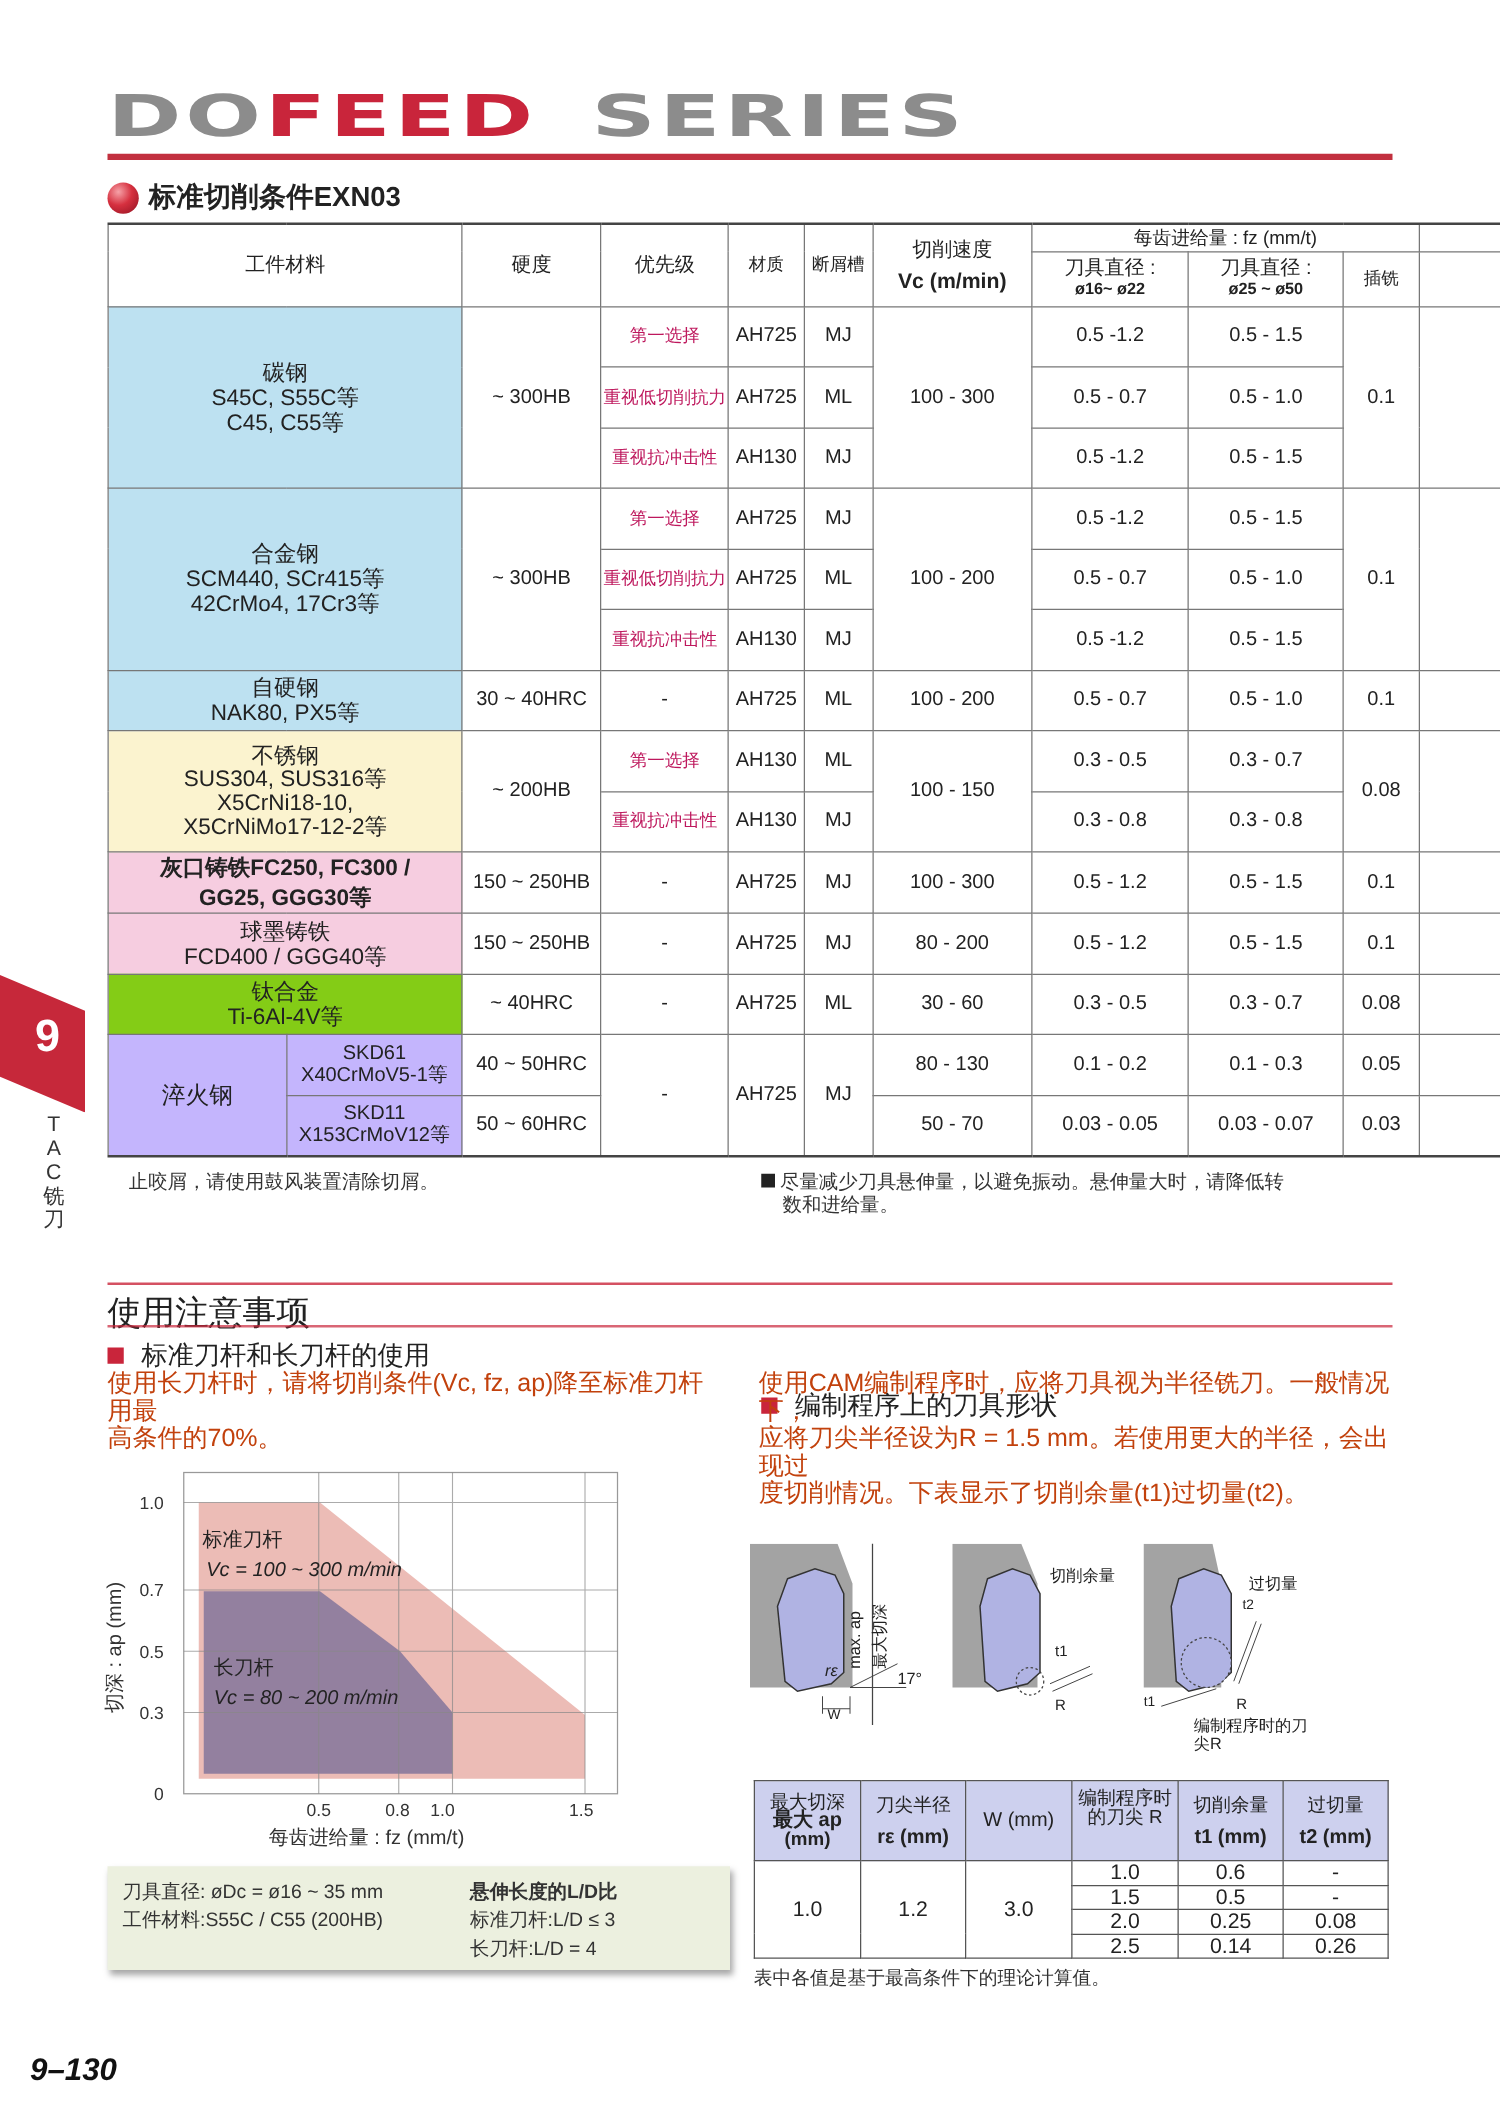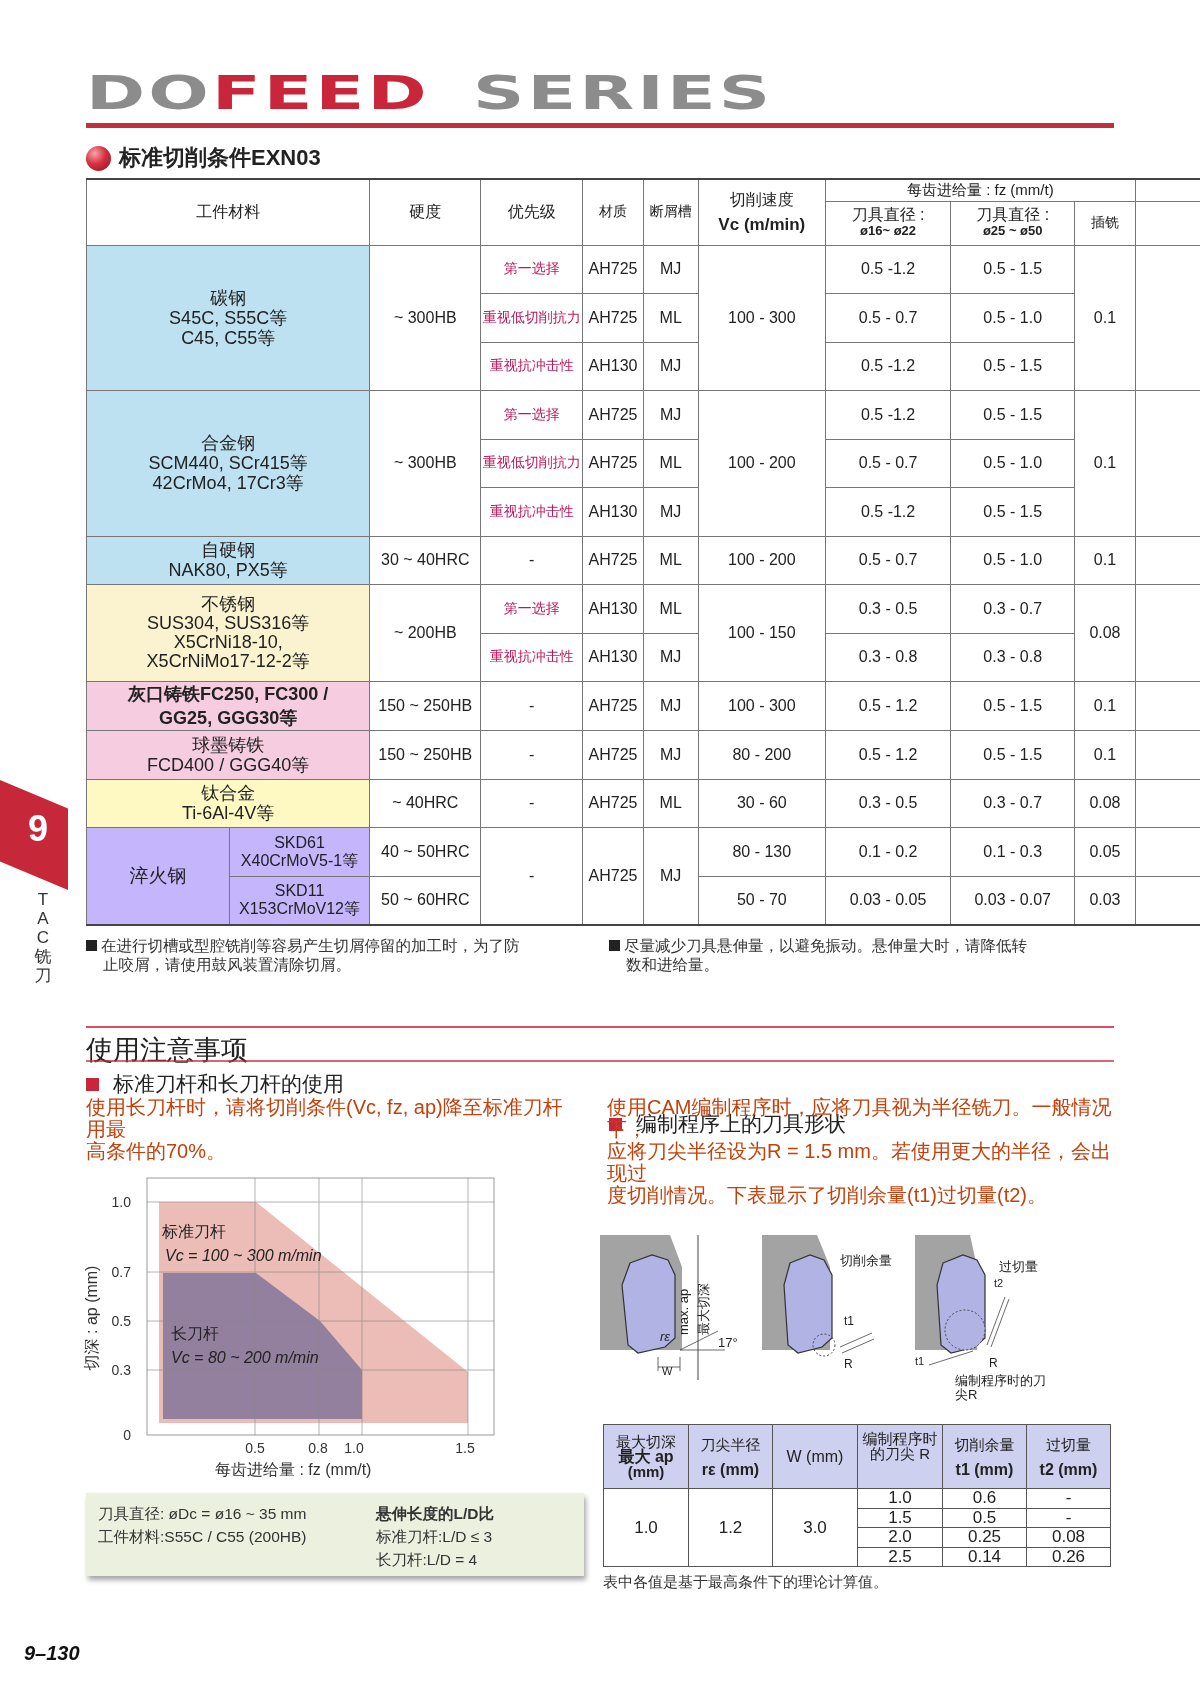--- a/index.html
+++ b/index.html
@@ -30,21 +30,21 @@
   table.main tbody td { height: 48.5px; }
   .mat { font-weight: bold; font-size: 18px; line-height: 20px; }
   .mat .zh { font-weight: normal; }
   .bold { font-weight: bold; }
   .pri { font-size: 14px; color: #be185d; }
   .hdr { font-size: 16px; color: #222; }
   .hdr-small { font-size: 14px; }
   .bg-blue { background: #bde1f1; }
   .bg-yellow { background: #fbf3cf; }
   .bg-pink { background: #f6cde0; }
-  .bg-peach { background: #fef9c3; }
+  .bg-peach { background: #84cc16; }
   .bg-gray { background: #c4b5fd; }
   .noright { border-right: none !important; }
 
   .notes { position: absolute; top: 936px; font-size: 15.5px; line-height: 19px; color: #333; }
   .notes .sq { display: inline-block; width: 11px; height: 11px; background: #222; margin-right: 4px; vertical-align: 0px; }
 
   
   .side-tab { position: absolute; left: 0; top: 780px; width: 68px; height: 110px; background: #c6283a;
               clip-path: polygon(0 0, 100% 26%, 100% 100%, 0 74%); }
   .side-num { position: absolute; left: 28px; top: 808px; color: #fff; font-weight: bold; font-size: 36px; }
@@ -69,21 +69,21 @@
   
   .diag { position: absolute; left: 600px; top: 1235px; width: 520px; height: 180px; }
 
   table.rtab { position: absolute; left: 603px; top: 1424px; border-collapse: collapse; table-layout: fixed;
                width: 507px; font-size: 17px; }
   table.rtab th, table.rtab td { border: 1.5px solid #555; text-align: center; vertical-align: middle; padding: 0; }
   table.rtab th { background: #cdd0ee; font-weight: normal; height: 64px; font-size: 15px; line-height: 15px; color: #222; }
   table.rtab td.sm { height: 19.5px; line-height: 18px; font-size: 17px; }
   .rtab-foot { position: absolute; left: 603px; top: 1573px; font-size: 15px; color: #333; }
 
-  .page-num { position: absolute; left: 24px; top: 1642px; font-size: 20px; font-weight: bold; font-style: italic; color: #111; }
+  .page-num { position: absolute; left: 24px; top: 1642px; font-size: 25px; font-weight: bold; font-style: italic; color: #111; }
 </style>
 </head>
 <body>
 
 <div class="logo">
   <span><span class="do">DO</span><span class="feed">FEED</span></span>
   <span class="series">SERIES</span>
 </div>
 <div class="red-rule"></div>
 
@@ -311,21 +311,20 @@
       <td style="border-bottom:2.5px solid #444">50 - 70</td>
       <td style="border-bottom:2.5px solid #444">0.03 - 0.05</td>
       <td style="border-bottom:2.5px solid #444">0.03 - 0.07</td>
       <td style="border-bottom:2.5px solid #444">0.03</td>
       <td class="noright" style="border-bottom:2.5px solid #444"></td>
     </tr>
   </tbody>
 </table>
 
 <div class="notes" style="left:86px;width:520px">
-  <div><span class="sq"></span><span>在进行切槽或型腔铣削等容易产生切屑停留的加工时，为了防</span></div>
   <div style="padding-left:17px">止咬屑，请使用鼓风装置清除切屑。</div>
 </div>
 <div class="notes" style="left:609px;width:520px">
   <div><span class="sq"></span><span>尽量减少刀具悬伸量，以避免振动。悬伸量大时，请降低转</span></div>
   <div style="padding-left:17px">数和进给量。</div>
 </div>
 
 <div class="side-tab"></div>
 <div class="side-num">9</div>
 <div class="side-text">

